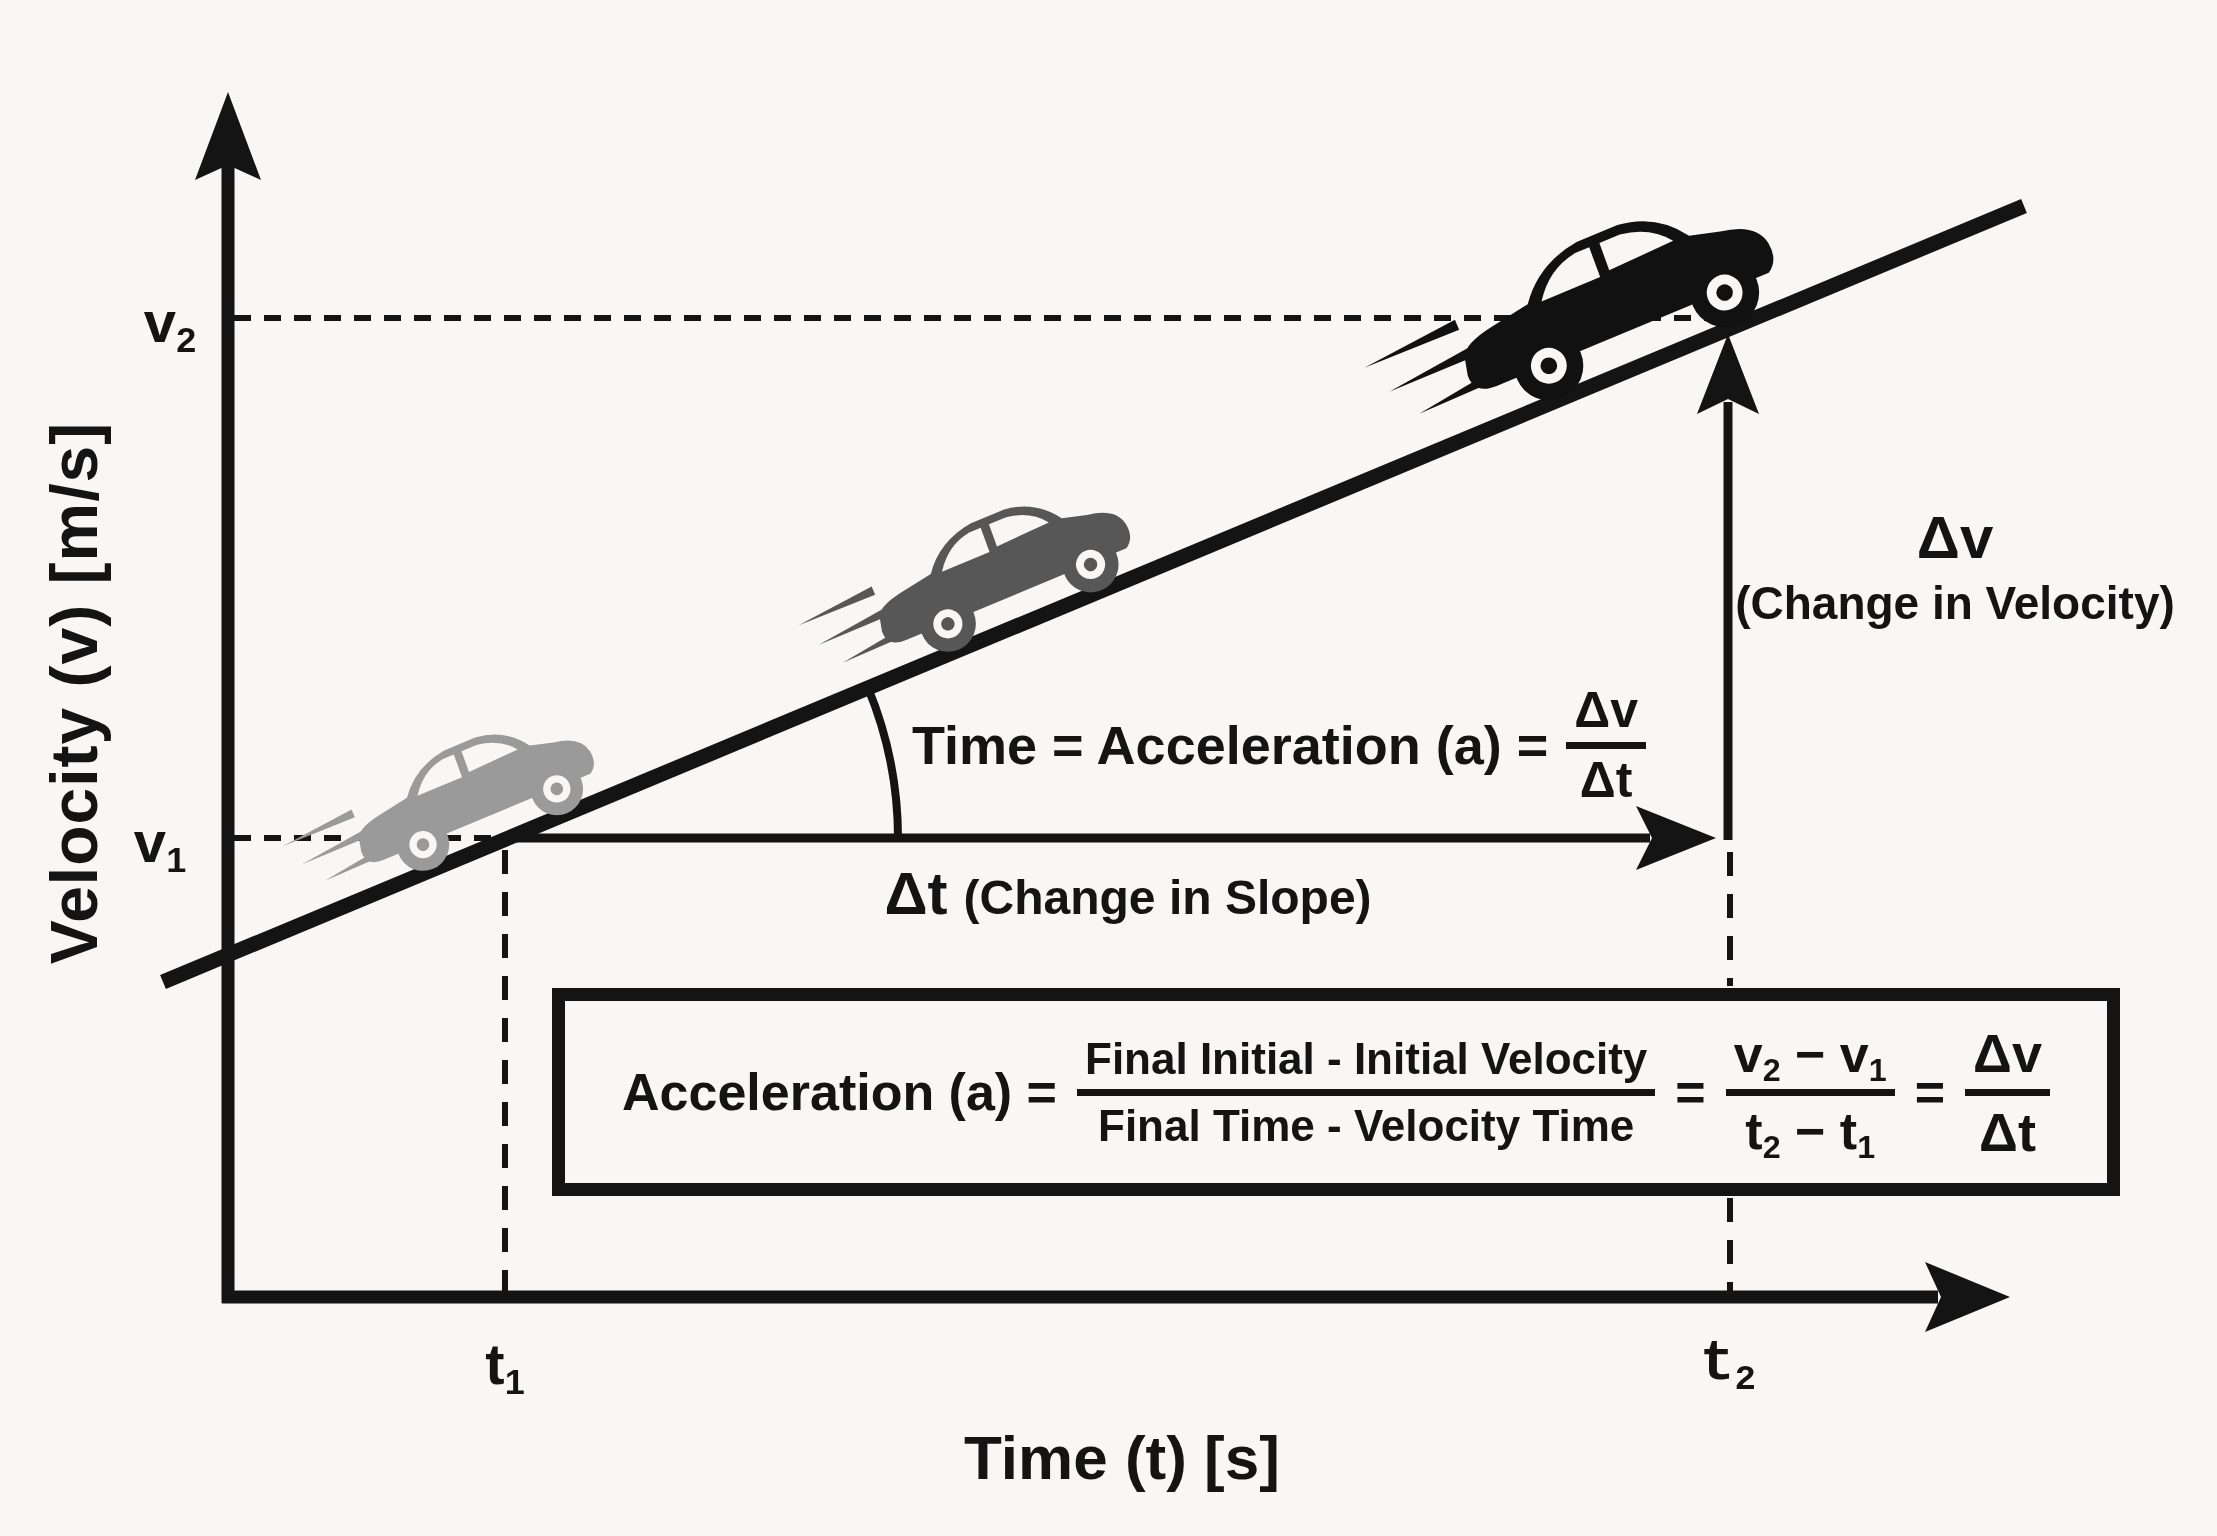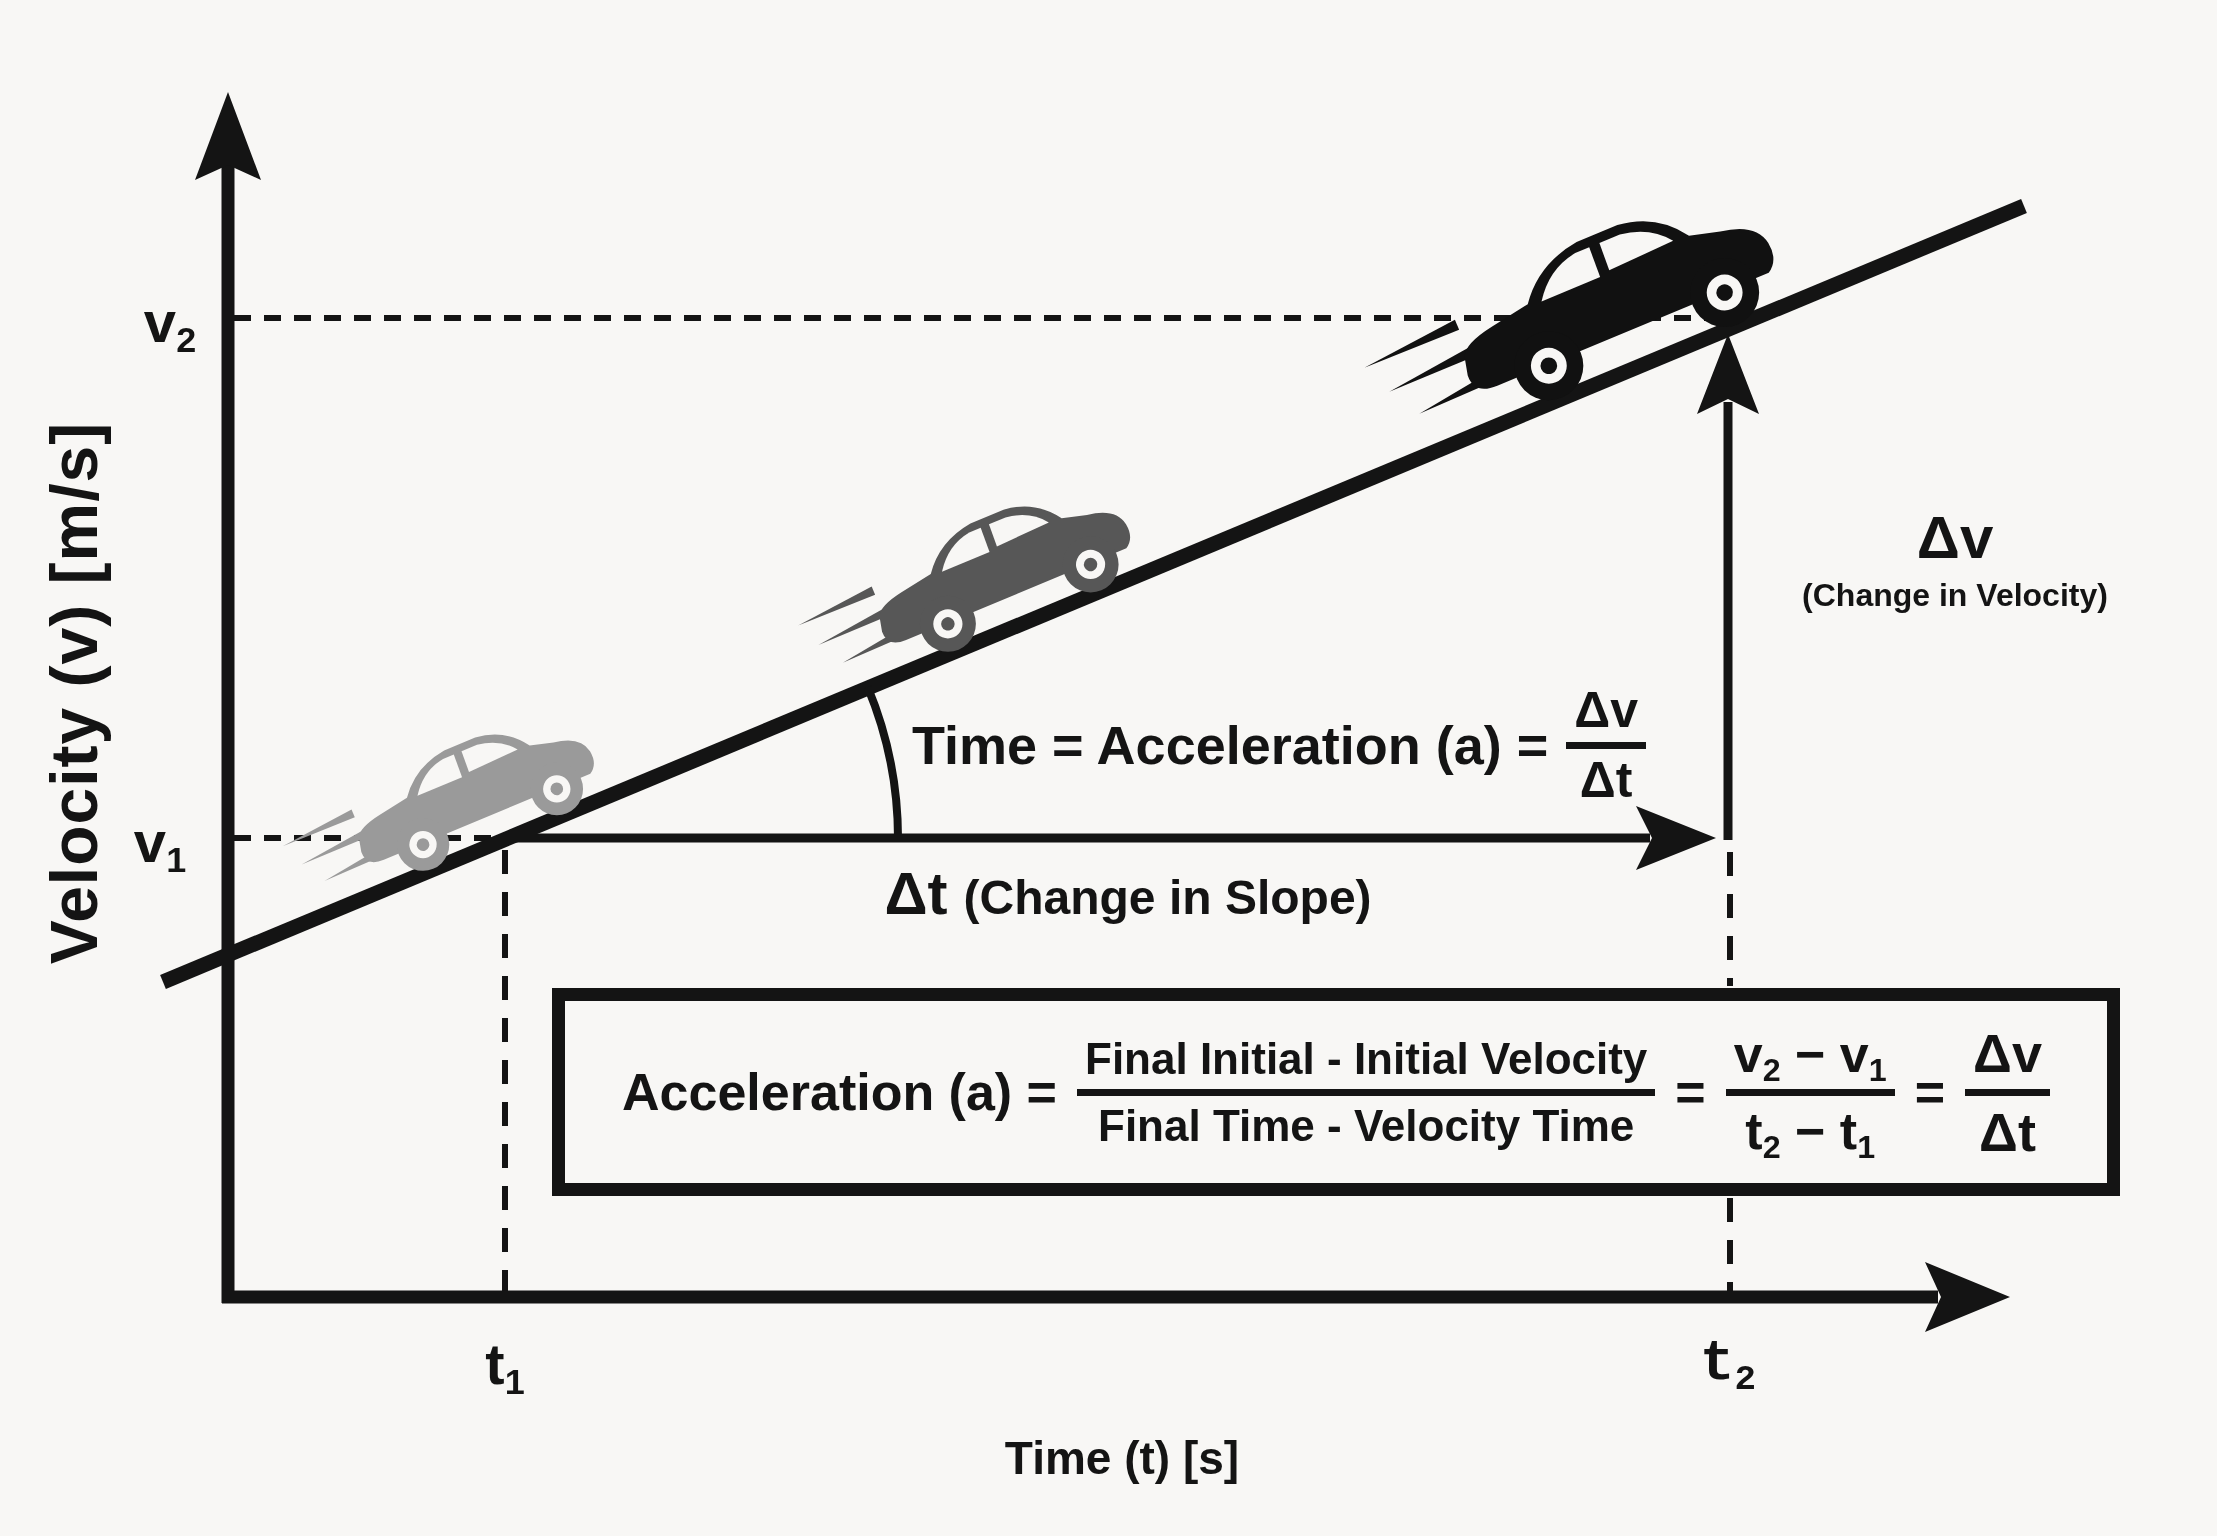--- a/index.html
+++ b/index.html
@@ -15,21 +15,21 @@
   .lbl{
     position:absolute;
     font-weight:bold;
     color:var(--ink,#141414);
     white-space:nowrap;
     line-height:1.05;
   }
   sub{font-size:0.62em;vertical-align:-0.28em;line-height:0;}
   .center{transform:translate(-50%,-50%);}
   .yaxis-label{left:75px;top:693px;transform:translate(-50%,-50%) rotate(-90deg);font-size:66px;letter-spacing:1px;}
-  .xaxis-label{left:1122px;top:1458px;font-size:46px;}
+  .xaxis-label{left:1122px;top:1458px;font-size:62px;}
   .tick{font-size:58px;}
   .v2{left:170px;top:322px;}
   .v1{left:160px;top:842px;}
   .t1{left:505px;top:1364px;}
   .t2{left:1728px;top:1364px;font-family:Liberation Mono, monospace;}
   .slope-row{
     left:912px;top:745px;transform:translateY(-50%);
     display:flex;align-items:center;gap:18px;font-size:54px;
   }
   .frac{display:flex;flex-direction:column;align-items:center;}
@@ -41,21 +41,21 @@
     display:flex;align-items:baseline;gap:16px;
   }
   .dt-sym{font-size:60px;}
   .dt-cap{font-size:48px;}
   .dv-col{
     left:1700px;top:506px;width:510px;
     display:flex;flex-direction:column;align-items:center;gap:10px;
     text-align:center;
   }
   .dv-sym{font-size:60px;}
-  .dv-cap{font-size:32px;}
+  .dv-cap{font-size:46px;}
   .eq-box{
     position:absolute;left:552px;top:988px;width:1568px;height:208px;
     border:13px solid var(--ink,#141414);
     box-sizing:border-box;
     background:var(--bg,#f8f7f5);
     display:flex;align-items:center;justify-content:center;
     gap:20px;padding:0 20px;
     font-weight:bold;color:var(--ink,#141414);
   }
   .eq-lhs{font-size:52px;white-space:nowrap;}

